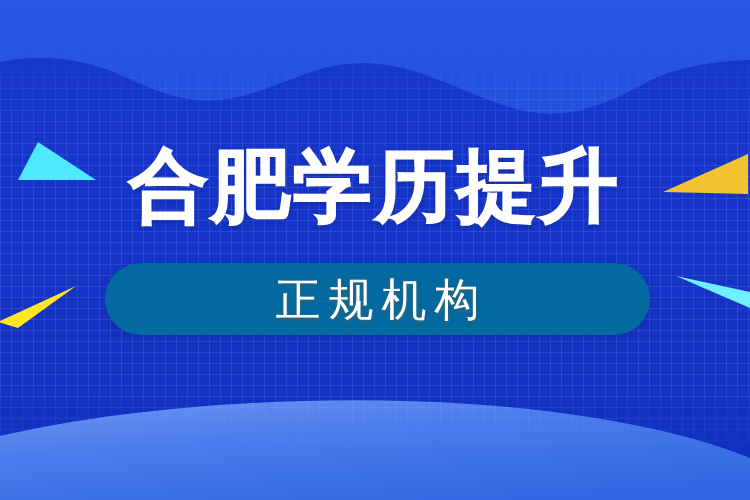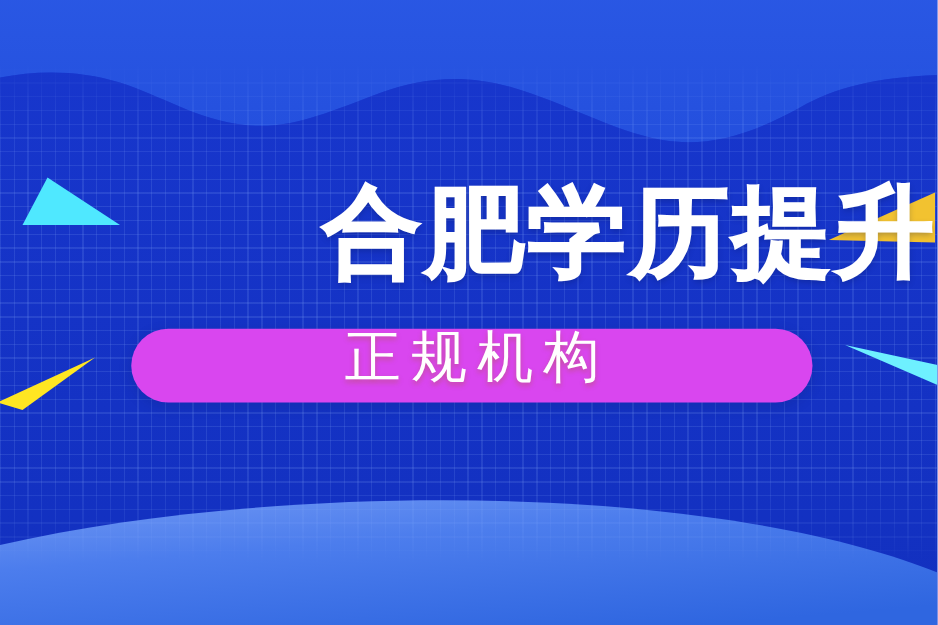--- a/index.html
+++ b/index.html
@@ -59,40 +59,41 @@
     flex-direction: column;
     align-items: center;
     justify-content: flex-start;
   }
 
   .headline {
     position: absolute;
     left: 0;
     right: 0;
     top: 146px;
-    text-align: right;
+    text-align: center;
     color: #ffffff;
     font-size: 79px;
     line-height: 1;
     font-weight: 700;
     letter-spacing: 3px;
     white-space: nowrap;
     text-shadow: 0 2px 5px rgba(6,20,80,0.30);
     -webkit-text-stroke: 1.6px #ffffff;
   }
 
   .pill {
     position: absolute;
     left: 105px;
     top: 263px;
     width: 545px;
-    height: 59px;
+    height: 72px;
     border-radius: 40px;
-    background: #d946ef;
+    background: #0369a1;
     display: flex;
+    align-items: center;
     justify-content: center;
     box-shadow: 0 3px 10px rgba(10,25,90,0.18);
   }
 
   .pill-label {
     color: #ffffff;
     font-size: 45px;
     font-weight: 500;
     letter-spacing: 8px;
     text-indent: 8px;

